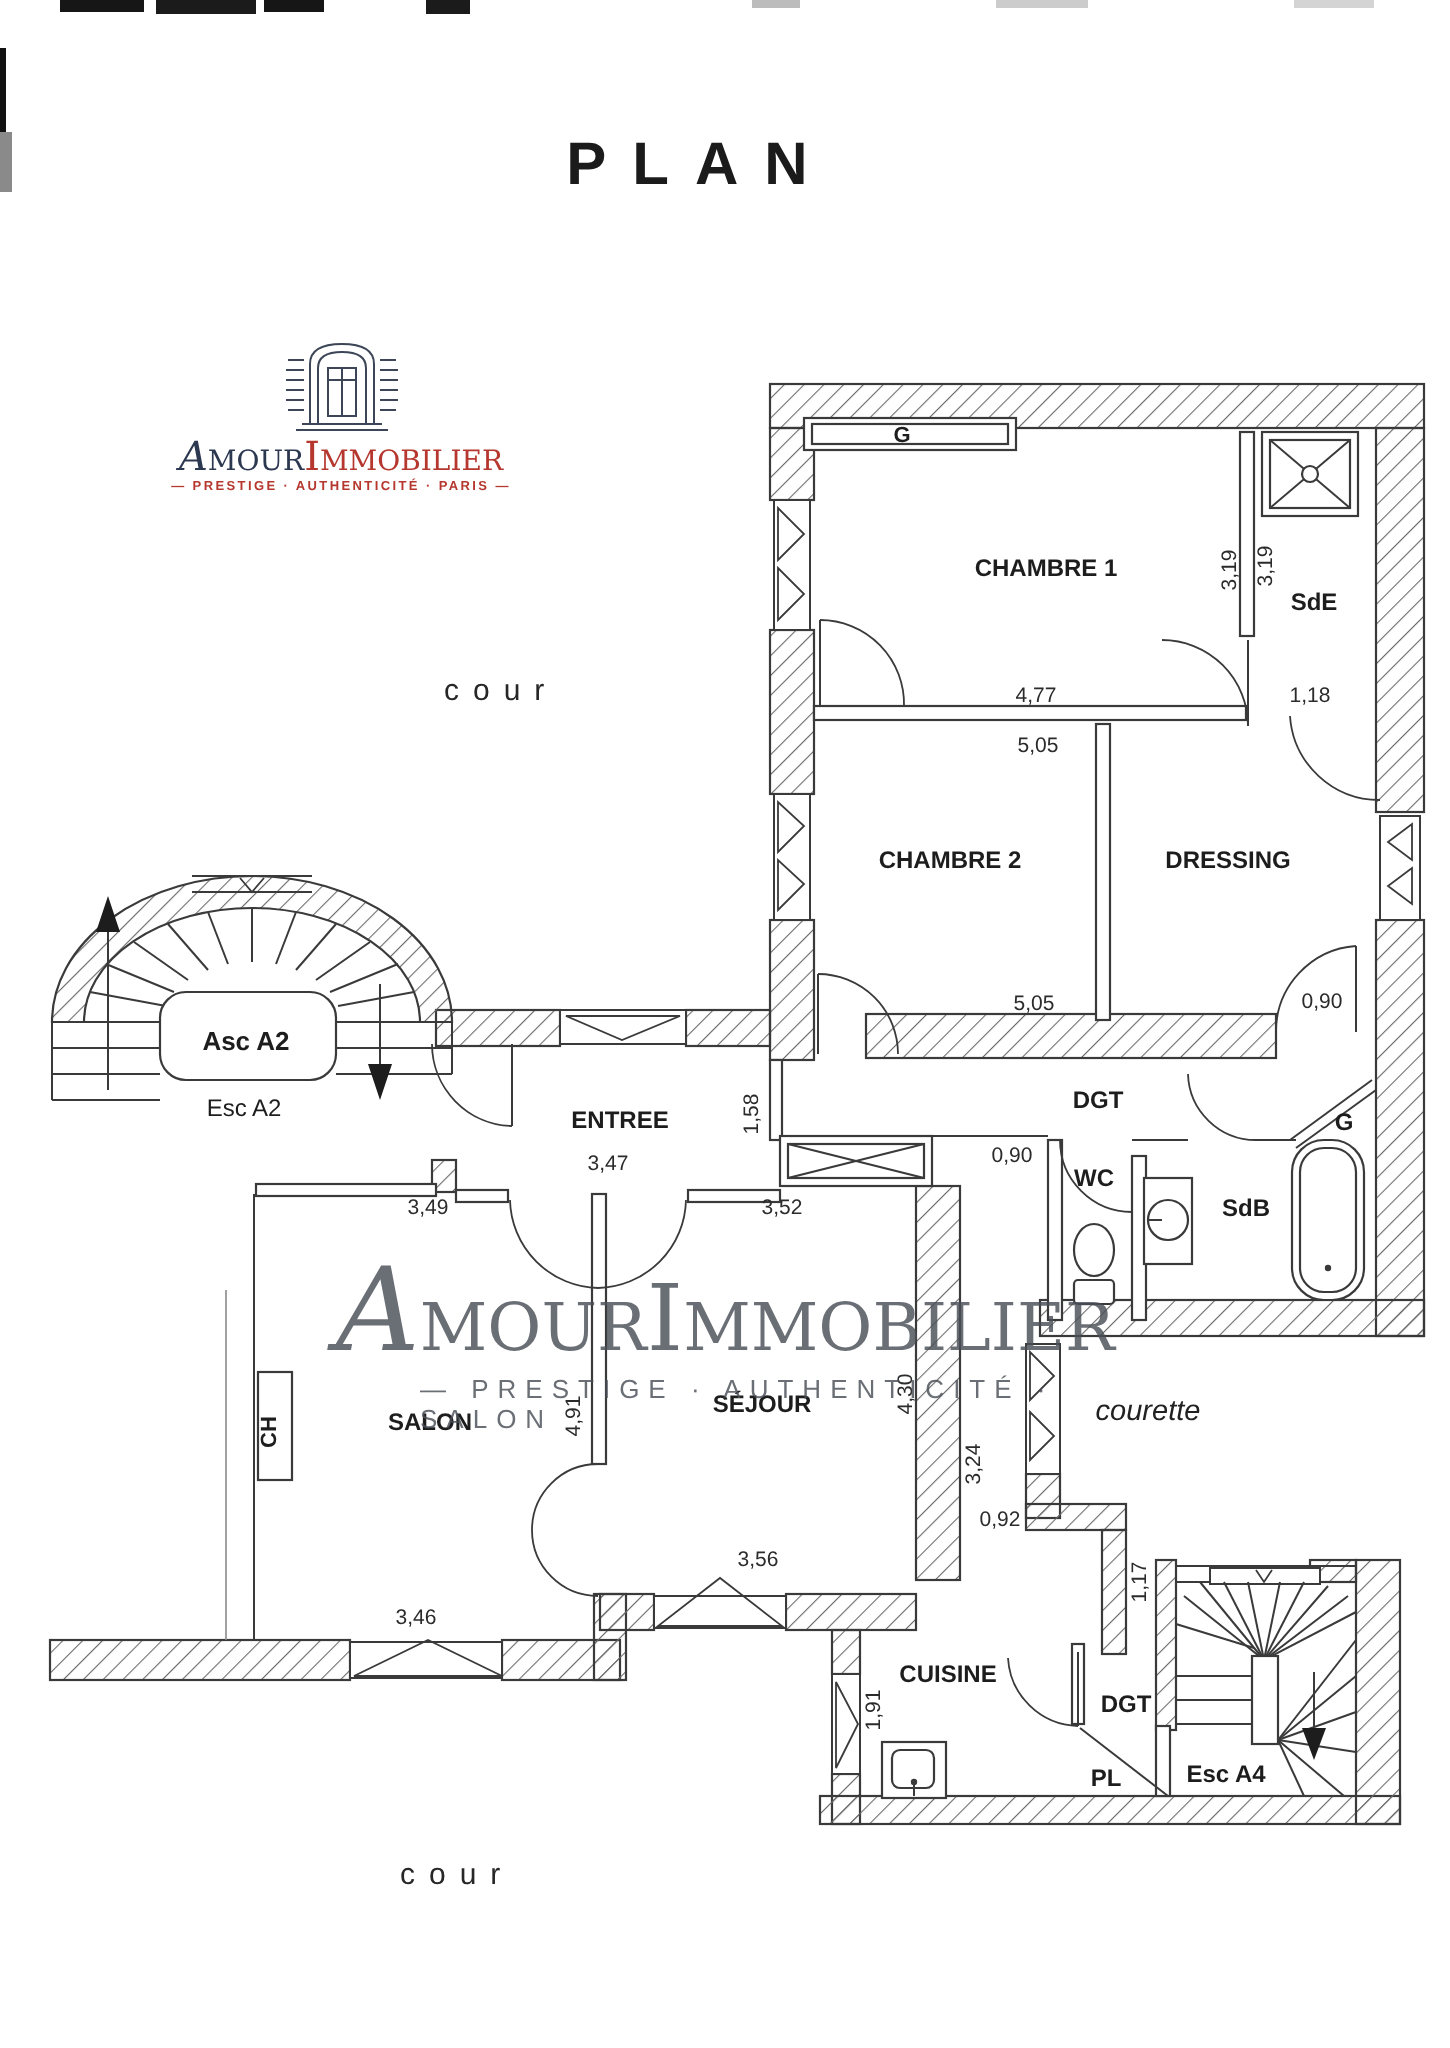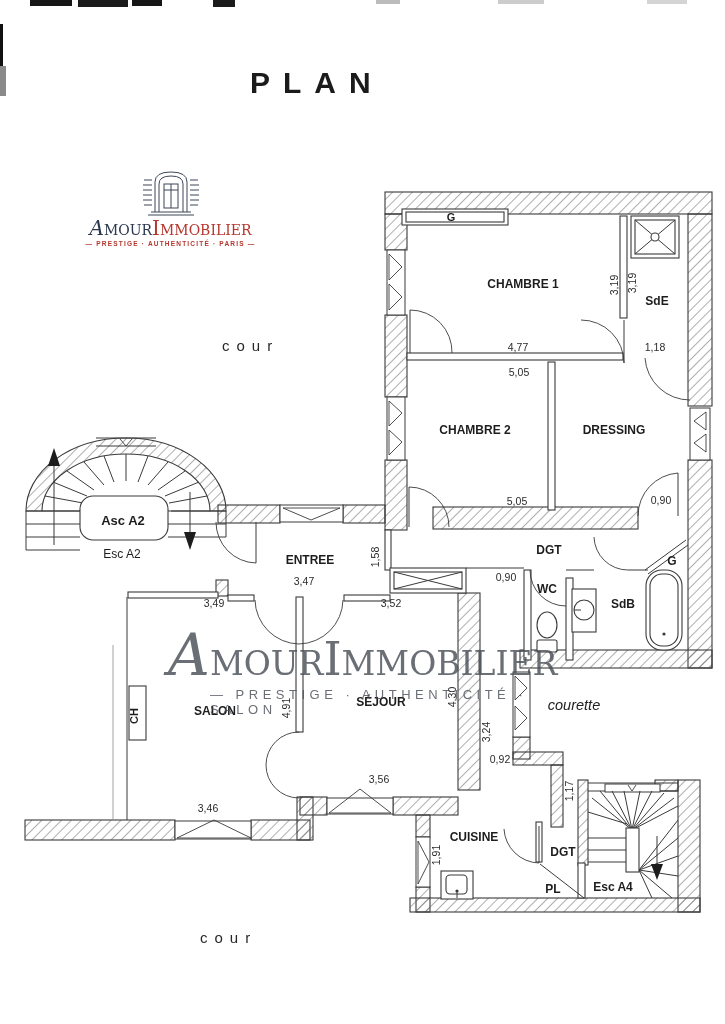--- a/index.html
+++ b/index.html
@@ -12,21 +12,21 @@
   .ital{font:italic 400 14.5px "Liberation Sans",sans-serif;fill:#222;}
   .wall{fill:url(#hatch);stroke:#3a3a3a;stroke-width:1.1;}
   .part{fill:#fff;stroke:#3a3a3a;stroke-width:1.1;}
   .win{fill:#fff;stroke:#3a3a3a;stroke-width:1;}
   .ln{stroke:#3a3a3a;stroke-width:1;fill:none;}
   .lnf{stroke:#8a8a8a;stroke-width:0.8;fill:none;}
   .door{stroke:#3a3a3a;stroke-width:0.9;fill:none;}
   .tri{fill:none;stroke:#3a3a3a;stroke-width:0.9;}
   .fx{fill:#fff;stroke:#3a3a3a;stroke-width:1.1;}
   .arrow{fill:#1d1d1d;}
-  #page-title{position:absolute;left:250px;top:66px;width:200px;
+  #page-title{position:absolute;left:250px;top:66px;width:200px;text-align:center;
       font-weight:700;font-size:30px;letter-spacing:13px;color:#1b1b1b;}
   #logo{position:absolute;left:83px;top:168px;width:175px;text-align:center;line-height:1;}
   #logo .brand{font-family:"DejaVu Serif",serif;white-space:nowrap;margin-top:2px;}
   #logo .tag{font-family:"Liberation Sans",sans-serif;font-size:6.5px;letter-spacing:1.2px;
       margin-top:3px;font-weight:700;}
   #watermark{position:absolute;left:168px;top:626px;width:360px;opacity:.82;pointer-events:none;}
   #watermark .brand{font-family:"DejaVu Serif",serif;white-space:nowrap;letter-spacing:0px;line-height:1;}
   #watermark .tag{font-family:"Liberation Sans",sans-serif;font-size:13px;letter-spacing:4.5px;
       margin-top:3px;margin-left:42px;}
   .cour{position:absolute;font-size:15px;letter-spacing:7px;color:#272727;}

